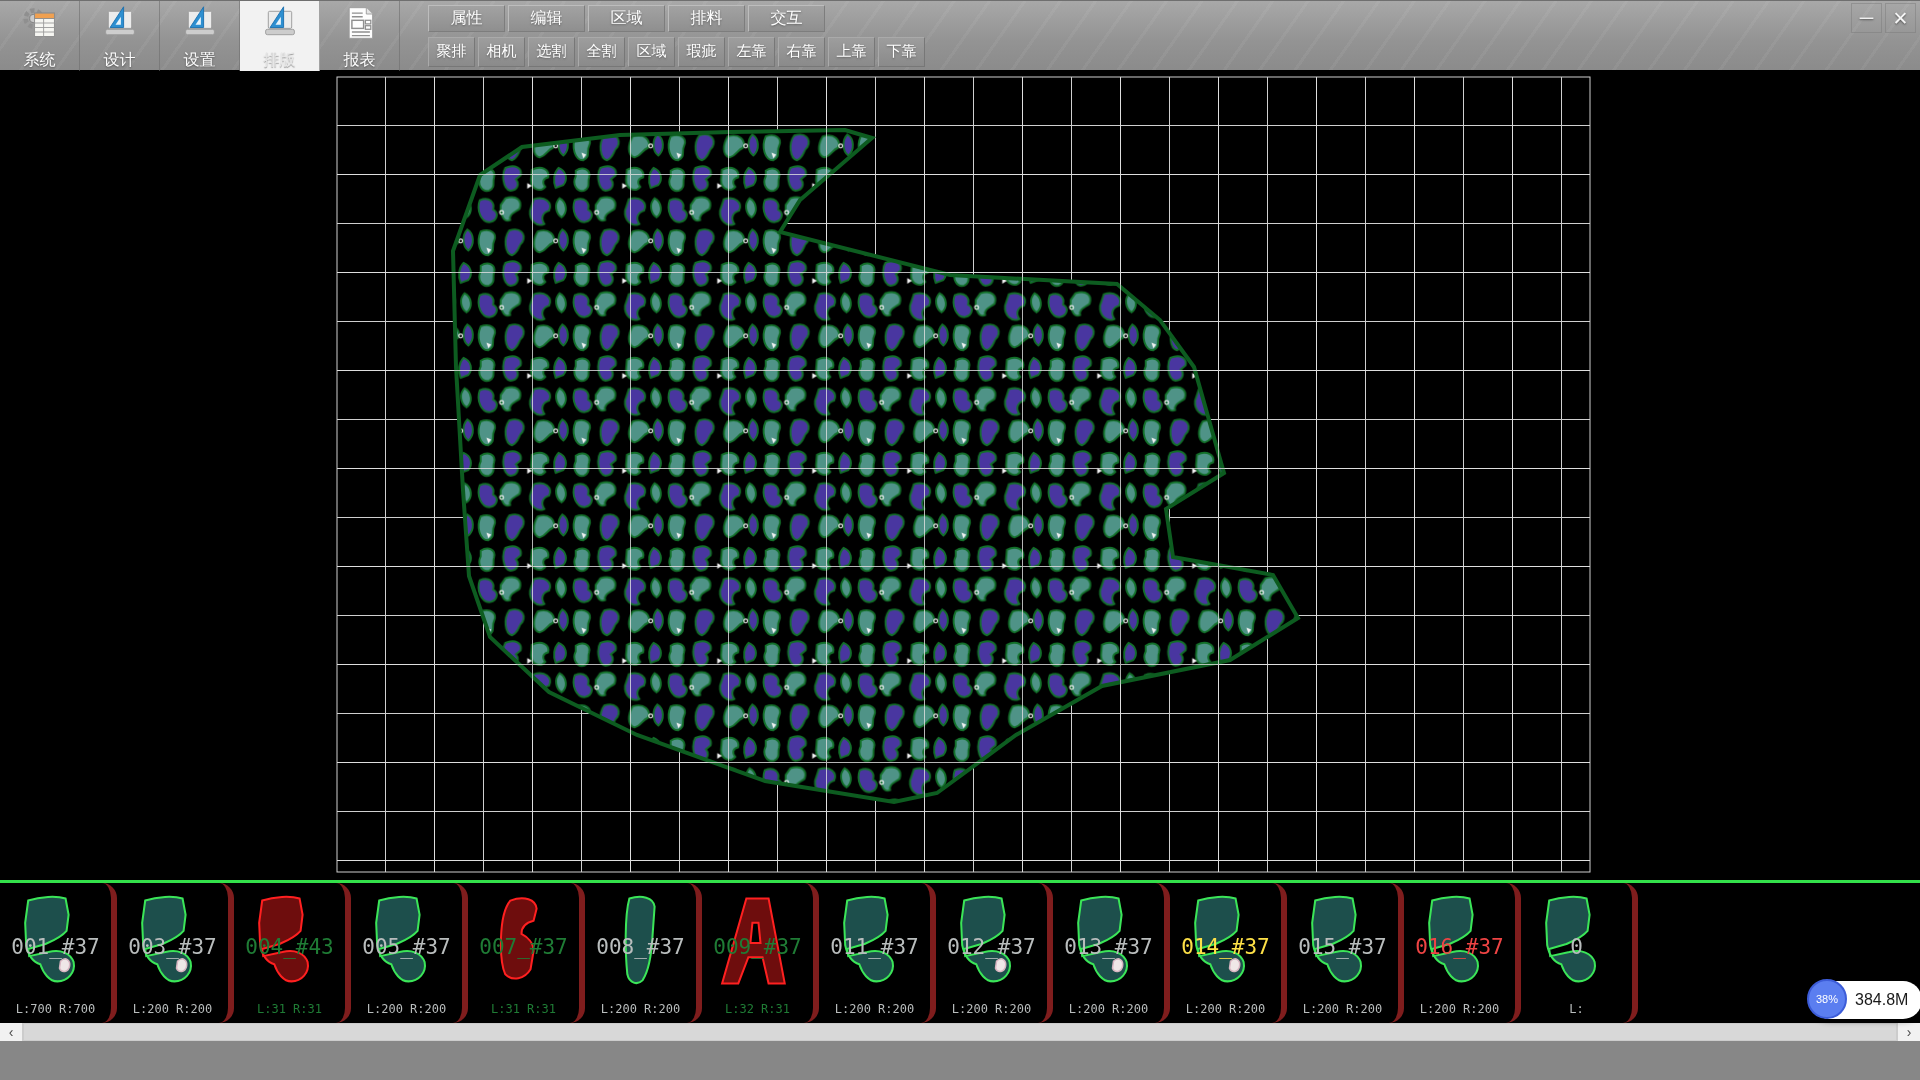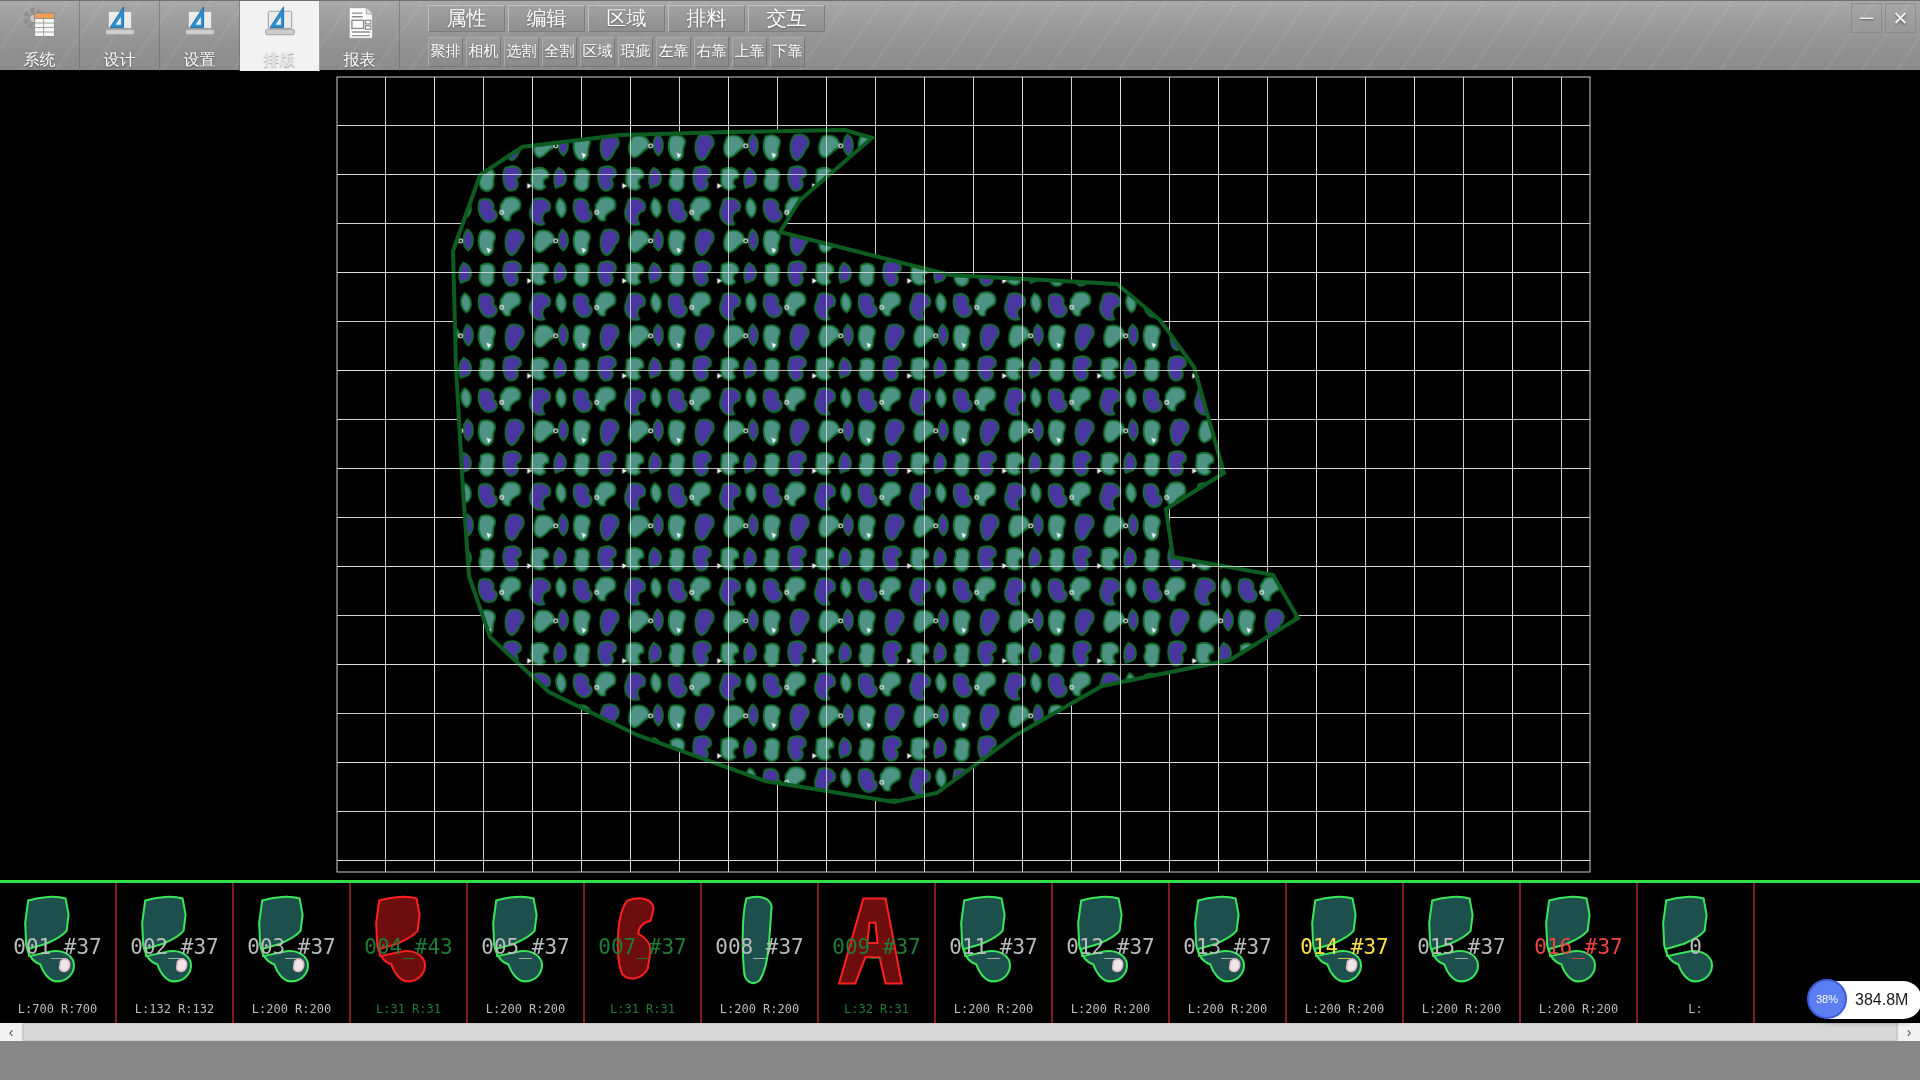--- a/index.html
+++ b/index.html
@@ -32,41 +32,41 @@
   .menu-rows { display:flex; flex-direction:column; padding-left:28px; z-index:2; }
   .menu-row { display:flex; align-items:center; }
   .menu-row.r1 { height:32px; padding-top:3px; }
   .menu-row.r2 { height:38px; align-items:flex-start; padding-top:4px; }
   .menu-btn {
     color:#fff; text-shadow:0 1px 2px rgba(90,90,90,.9);
     background:linear-gradient(180deg,#a2a2a2,#8f8f8f);
     border:1px solid #bdbdbd; border-bottom-color:#7d7d7d; border-right-color:#7d7d7d;
     display:flex; align-items:center; justify-content:center; cursor:pointer;
   }
-  .menu-row.r1 .menu-btn { width:77px; height:27px; margin-right:3px; font-size:20px; }
-  .menu-row.r2 .menu-btn { width:35px; height:30px; margin-right:3px; font-size:15px;
+  .menu-row.r1 .menu-btn { width:77px; height:27px; margin-right:3px; font-size:16px; }
+  .menu-row.r2 .menu-btn { width:47px; height:30px; margin-right:3px; font-size:15px;
     background:linear-gradient(180deg,#9d9d9d,#8a8a8a); border-color:#aaa #777 #777 #aaa; }
 
   .win-controls { position:absolute; right:4px; top:2px; display:flex; z-index:3; }
   .win-btn { width:31px; height:30px; display:flex; align-items:center; justify-content:center;
     color:#f5f5f5; font-size:19px; font-weight:bold; cursor:pointer;
     text-shadow:0 1px 2px rgba(60,60,60,.8); border:1px solid rgba(120,120,120,.45); margin-left:3px; }
 
   
   .canvas-wrap { position:absolute; top:70px; left:0; width:1920px; height:810px; background:#000; }
   .canvas-wrap svg { display:block; }
 
   
   .thumb-strip {
     position:absolute; top:880px; left:0; width:1920px; height:143px;
     background:#000; border-top:3px solid #33e04a; display:flex; overflow:hidden;
   }
   .thumb-cell {
     width:117px; height:140px; position:relative; flex:0 0 auto;
-    border-right:2px solid #7f1d1d; cursor:pointer;
+    border-right:6px solid #7f1d1d; cursor:pointer;border-radius:15px;
   }
   .thumb-cell svg { position:absolute; left:8px; top:4px; width:101px; height:112px; }
   .thumb-label {
     position:absolute; top:52px; left:0; width:100%; text-align:center;
     font-family:"DejaVu Sans Mono","Liberation Mono",monospace; font-size:21px; letter-spacing:0;
     pointer-events:none; white-space:nowrap;
   }
   .thumb-lr {
     position:absolute; bottom:7px; left:0; width:100%; text-align:center;
     font-family:"DejaVu Sans Mono","Liberation Mono",monospace; font-size:12px;
@@ -297,27 +297,20 @@
 <div class="thumb-strip">
 
     <div class="thumb-cell">
       <svg viewBox="0 0 100 100">
         <use stroke-width="2" href="#sh-boot-hole" fill="#1d4f4c" stroke="#3be558"></use>
       </svg>
       <div class="thumb-label" style="color:#b9bdbd">001_#37</div>
       <div class="thumb-lr" style="color:#b9bdbd">L:700 R:700</div>
     </div>
 
-    <div class="thumb-cell">
-      <svg viewBox="0 0 100 100">
-        <use stroke-width="2" href="#sh-boot-hole" fill="#1d4f4c" stroke="#3be558"></use>
-      </svg>
-      <div class="thumb-label" style="color:#b9bdbd">002_#37</div>
-      <div class="thumb-lr" style="color:#b9bdbd">L:132 R:132</div>
-    </div>
 
     <div class="thumb-cell">
       <svg viewBox="0 0 100 100">
         <use stroke-width="2" href="#sh-boot-hole" fill="#1d4f4c" stroke="#3be558"></use>
       </svg>
       <div class="thumb-label" style="color:#b9bdbd">003_#37</div>
       <div class="thumb-lr" style="color:#b9bdbd">L:200 R:200</div>
     </div>
 
     <div class="thumb-cell">

